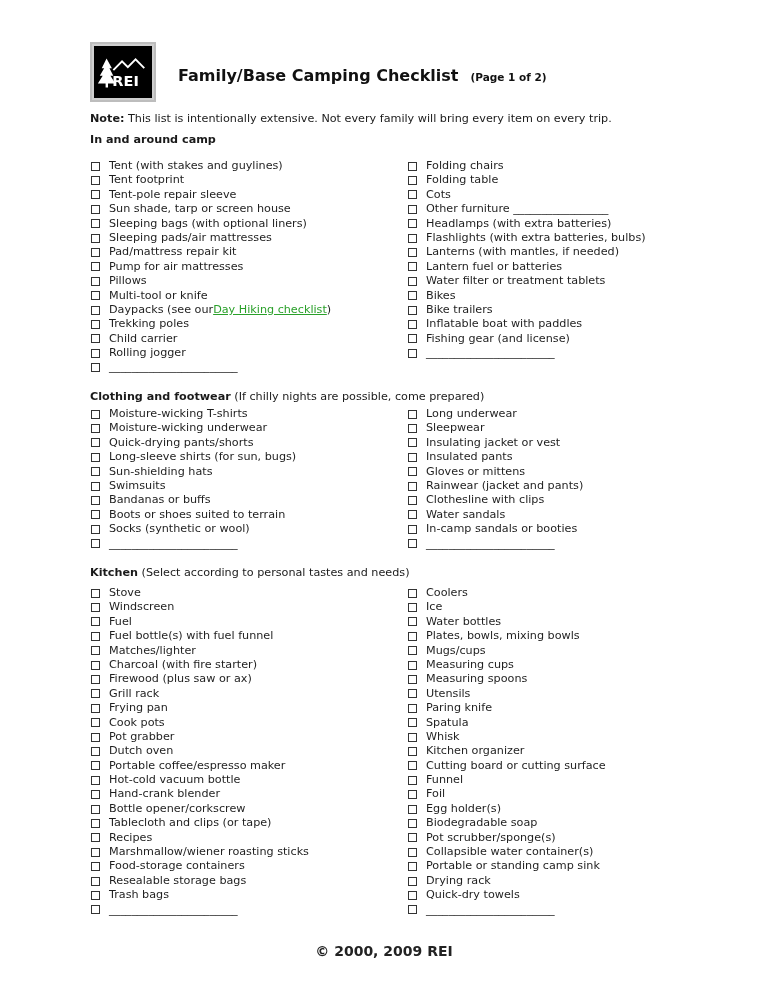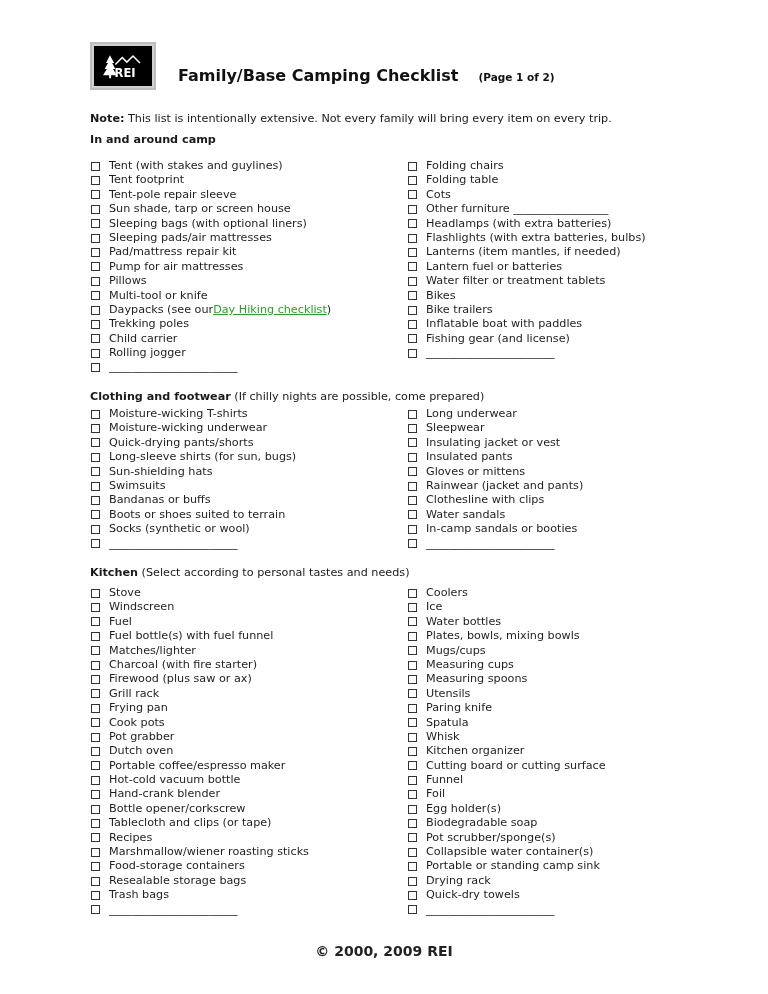--- a/index.html
+++ b/index.html
@@ -18,21 +18,21 @@
     .page {
       position: absolute;
       left: 0; top: 0;
       width: 768px; height: 994px;
     }
     .logo {
       position: absolute;
       left: 90px;
       top: 42px;
       width: 66px;
-      height: 48px;
+      height: 60px;
       border: 2px solid #bdbdbd;
       box-sizing: border-box;
       background: #cfcfcf;
       padding: 2px;
     }
     .logo-inner {
       width: 100%;
       height: 100%;
       background: #000;
       position: relative;
@@ -51,21 +51,21 @@
     }
     .title {
       font-size: 16px;
       font-weight: bold;
       color: #111;
     }
     .title-page {
       font-size: 10.5px;
       font-weight: bold;
       color: #111;
-      margin-left: 20px;
+      margin-left: 12px;
     }
     .note {
       position: absolute;
       left: 90px;
       top: 112px;
       font-size: 11.2px;
       white-space: nowrap;
     }
     .note b { font-weight: bold; }
     .section-head {
@@ -225,21 +225,21 @@
       <div class="item">
         <span class="cb"></span>
         <span class="item-text">Headlamps (with extra batteries)</span>
       </div>
       <div class="item">
         <span class="cb"></span>
         <span class="item-text">Flashlights (with extra batteries, bulbs)</span>
       </div>
       <div class="item">
         <span class="cb"></span>
-        <span class="item-text">Lanterns (item mantles, if needed)</span>
+        <span class="item-text">Lanterns (with mantles, if needed)</span>
       </div>
       <div class="item">
         <span class="cb"></span>
         <span class="item-text">Lantern fuel or batteries</span>
       </div>
       <div class="item">
         <span class="cb"></span>
         <span class="item-text">Water filter or treatment tablets</span>
       </div>
       <div class="item">

